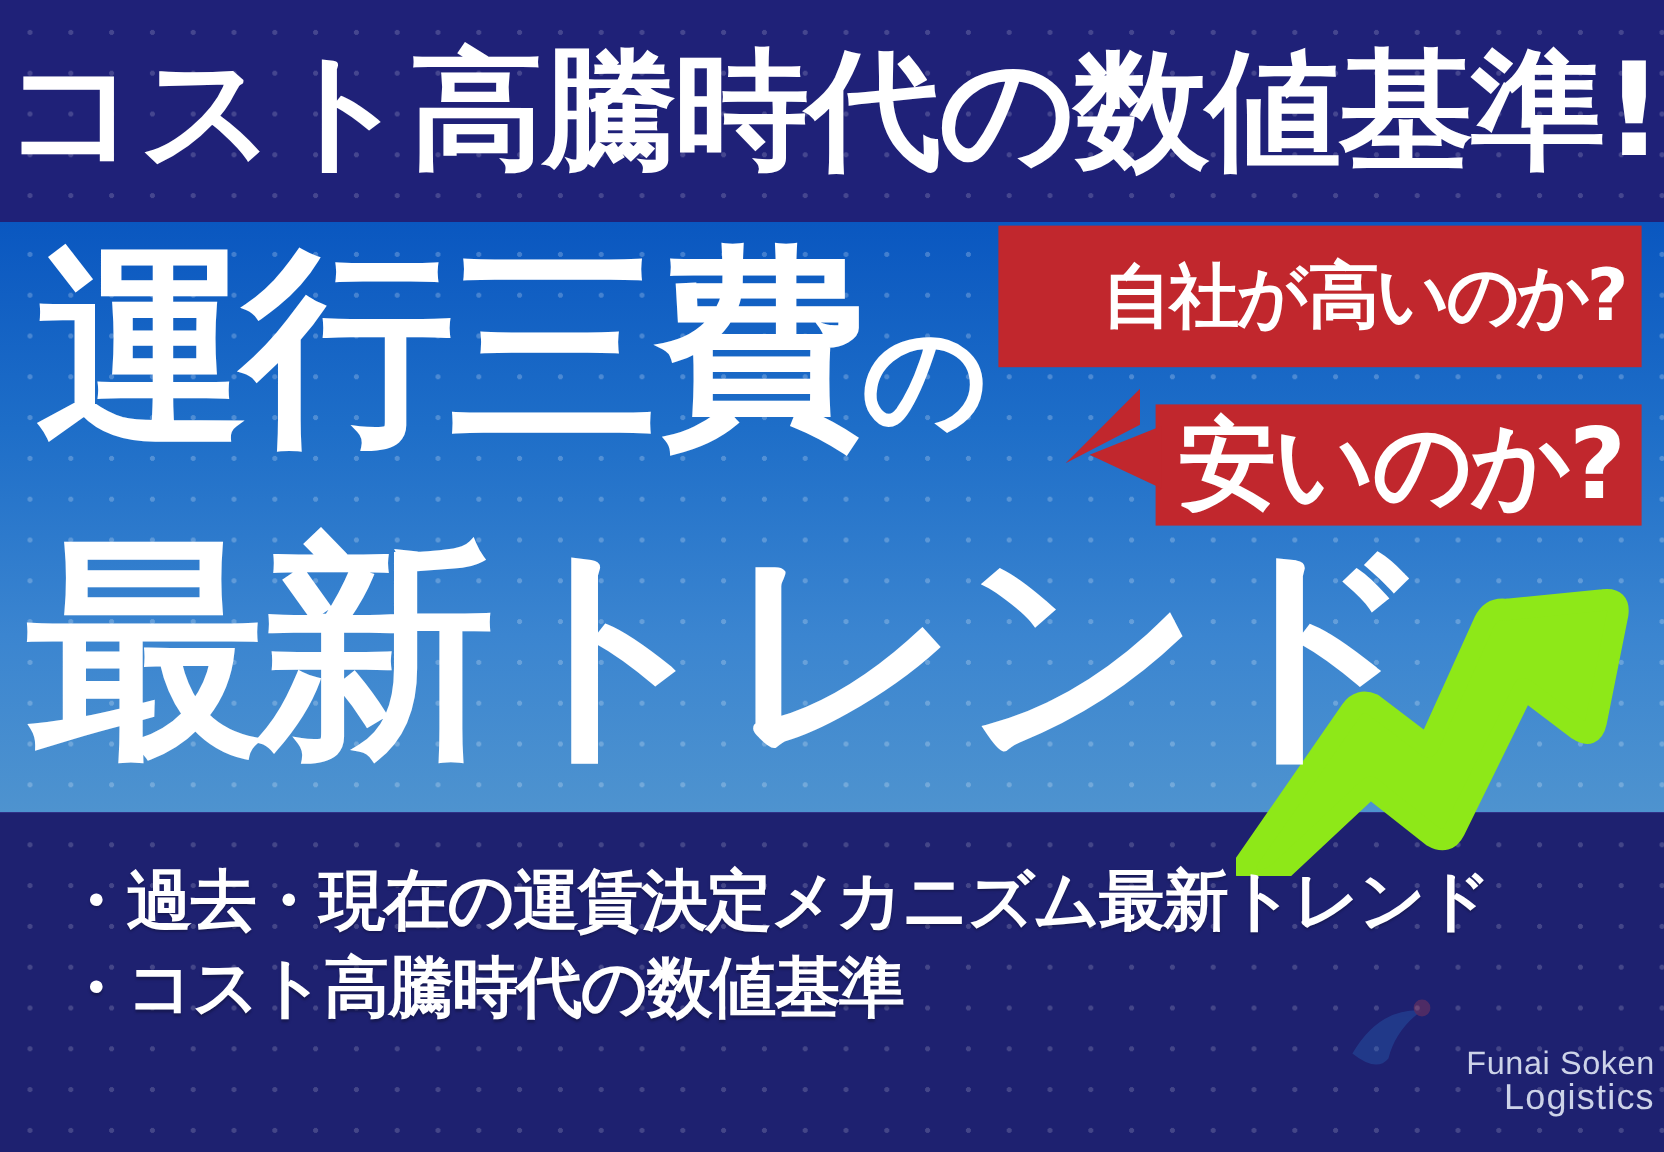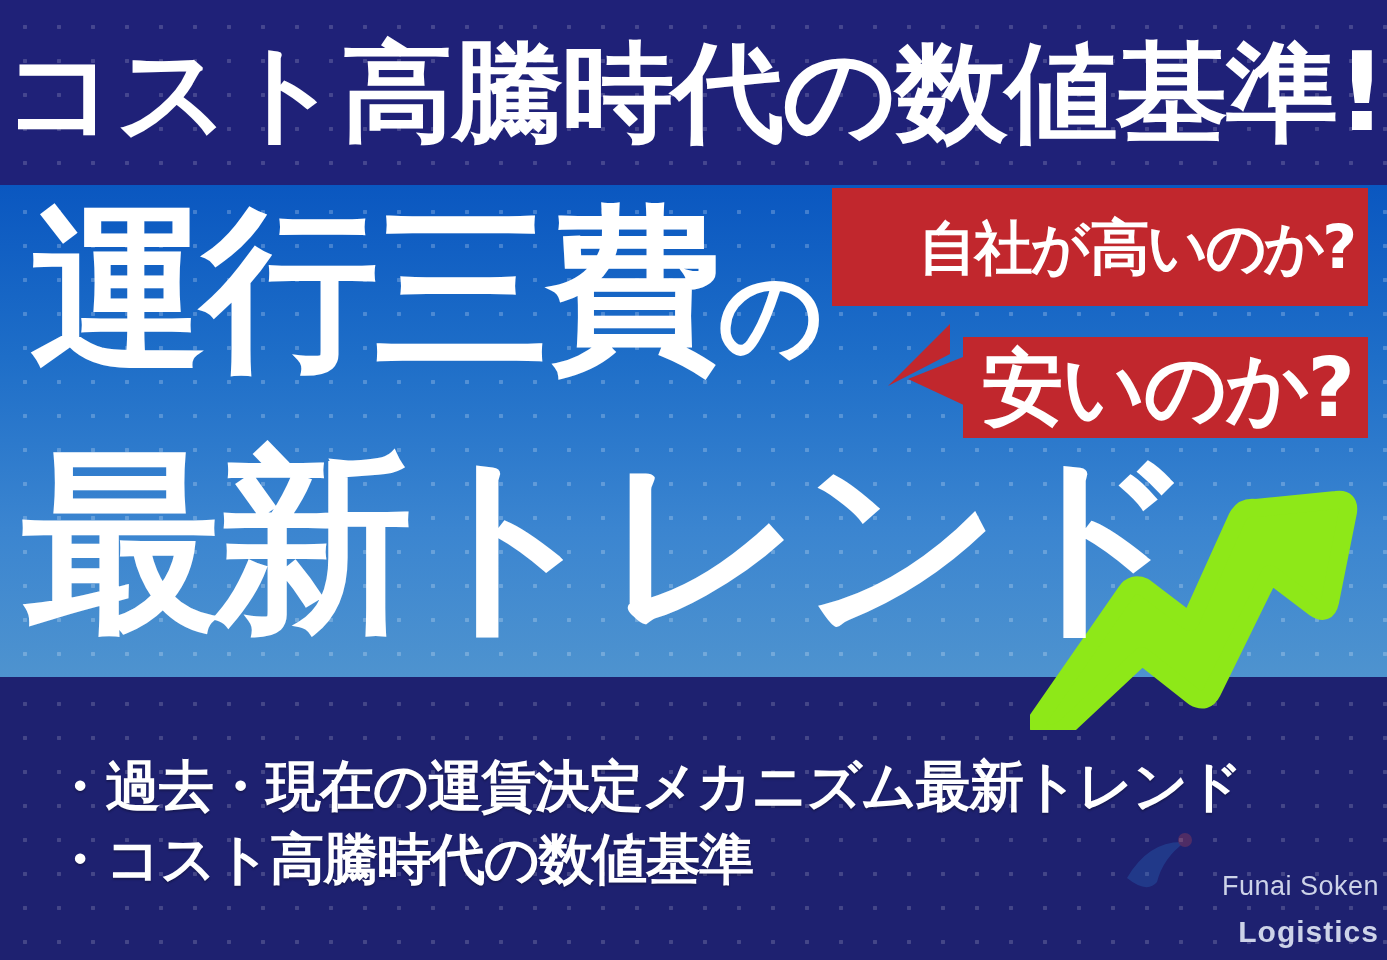--- a/index.html
+++ b/index.html
@@ -196,35 +196,34 @@
     color: #cdd3e8;
     font-size: 27px;
     font-weight: 400;
     letter-spacing: 0.5px;
     white-space: nowrap;
     font-family: "Liberation Sans", sans-serif;
   }
   .wm-text2 {
     position: absolute;
     right: 8px;
-    bottom: 11px;
+    bottom: 28px;
     color: #cdd3e8;
     font-size: 30px;
-    font-weight: 700;
+    font-weight: 400;
     letter-spacing: 1px;
     white-space: nowrap;
     font-family: "Liberation Sans", sans-serif;
   }
 
   .bullets {
     position: absolute;
     left: 52px;
     top: 714px;
     z-index: 5;
-    margin-top: 36px;
   }
   .bullet-row {
     display: block;
     color: #ffffff;
     font-weight: 700;
     font-size: 55px;
     line-height: 73px;
     letter-spacing: -1.5px;
     white-space: nowrap;
     font-family: "DejaVu Sans", "Liberation Sans", sans-serif;

